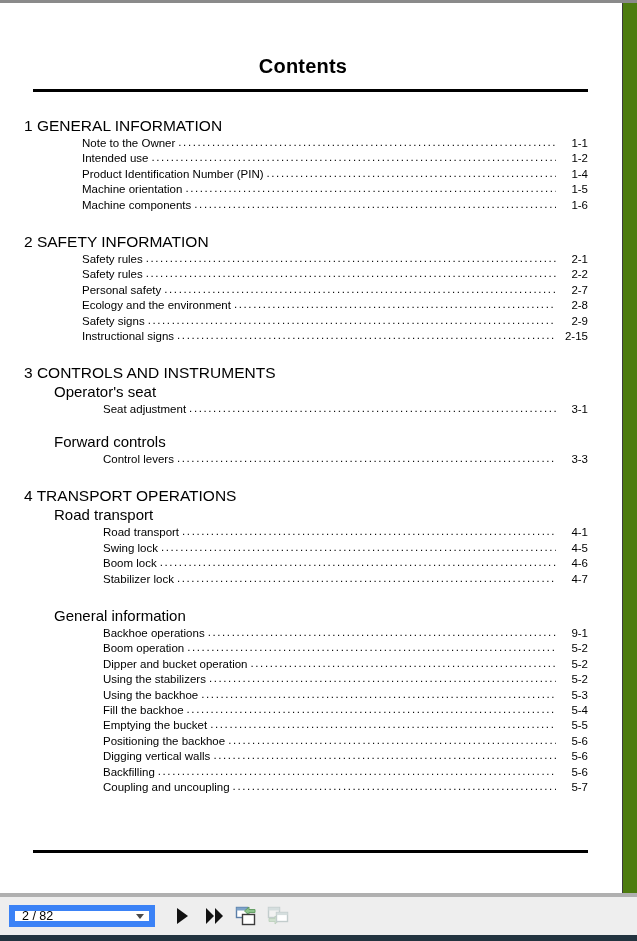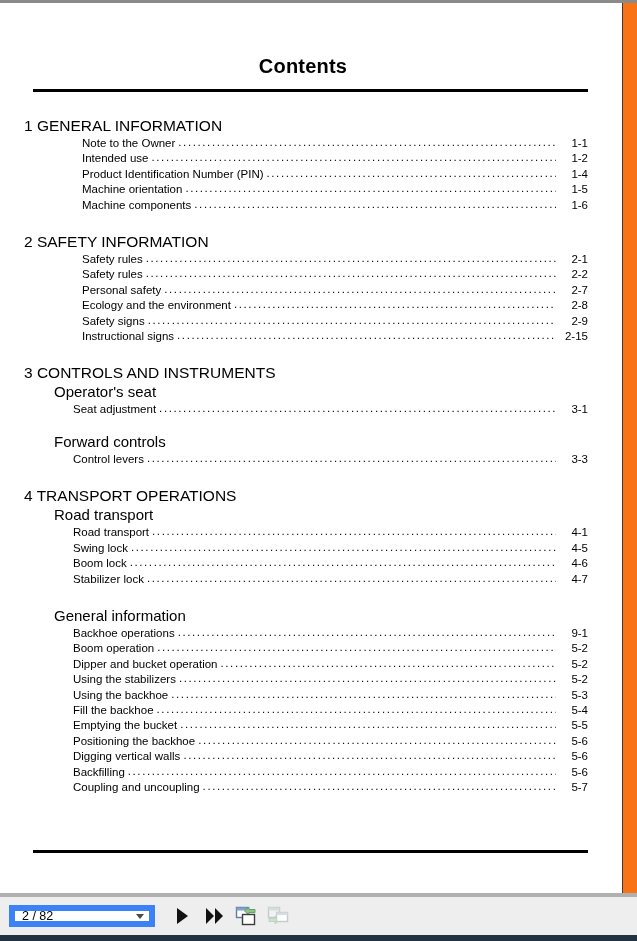--- a/index.html
+++ b/index.html
@@ -23,21 +23,21 @@
     height: 3px;
     background: #8a8a8a;
   }
 
   
   #page-viewport {
     position: absolute;
     top: 3px; left: 0;
     width: 637px;
     height: 890px;
-    background: #f97316;
+    background: #4d7c0f;
     overflow: hidden;
   }
   #doc-page {
     position: absolute;
     top: 0; left: 0;
     width: 623px;
     height: 890px;
     background: #ffffff;
     border-right: 1px solid #3c3c3c;
     box-sizing: border-box;
@@ -92,21 +92,21 @@
     color: #000000;
     line-height: 19px;
     margin-left: 30px;
     white-space: nowrap;
   }
 
   .entries {
     margin-top: 1px;
   }
   .entries.indent-1 { margin-left: 29px; }
-  .entries.indent-2 { margin-left: 20px; }
+  .entries.indent-2 { margin-left: 50px; }
 
   .entry {
     display: flex;
     align-items: baseline;
     font-size: 11.5px;
     color: #000000;
     line-height: 15.4px;
     white-space: nowrap;
     padding-left: 29px;
   }

